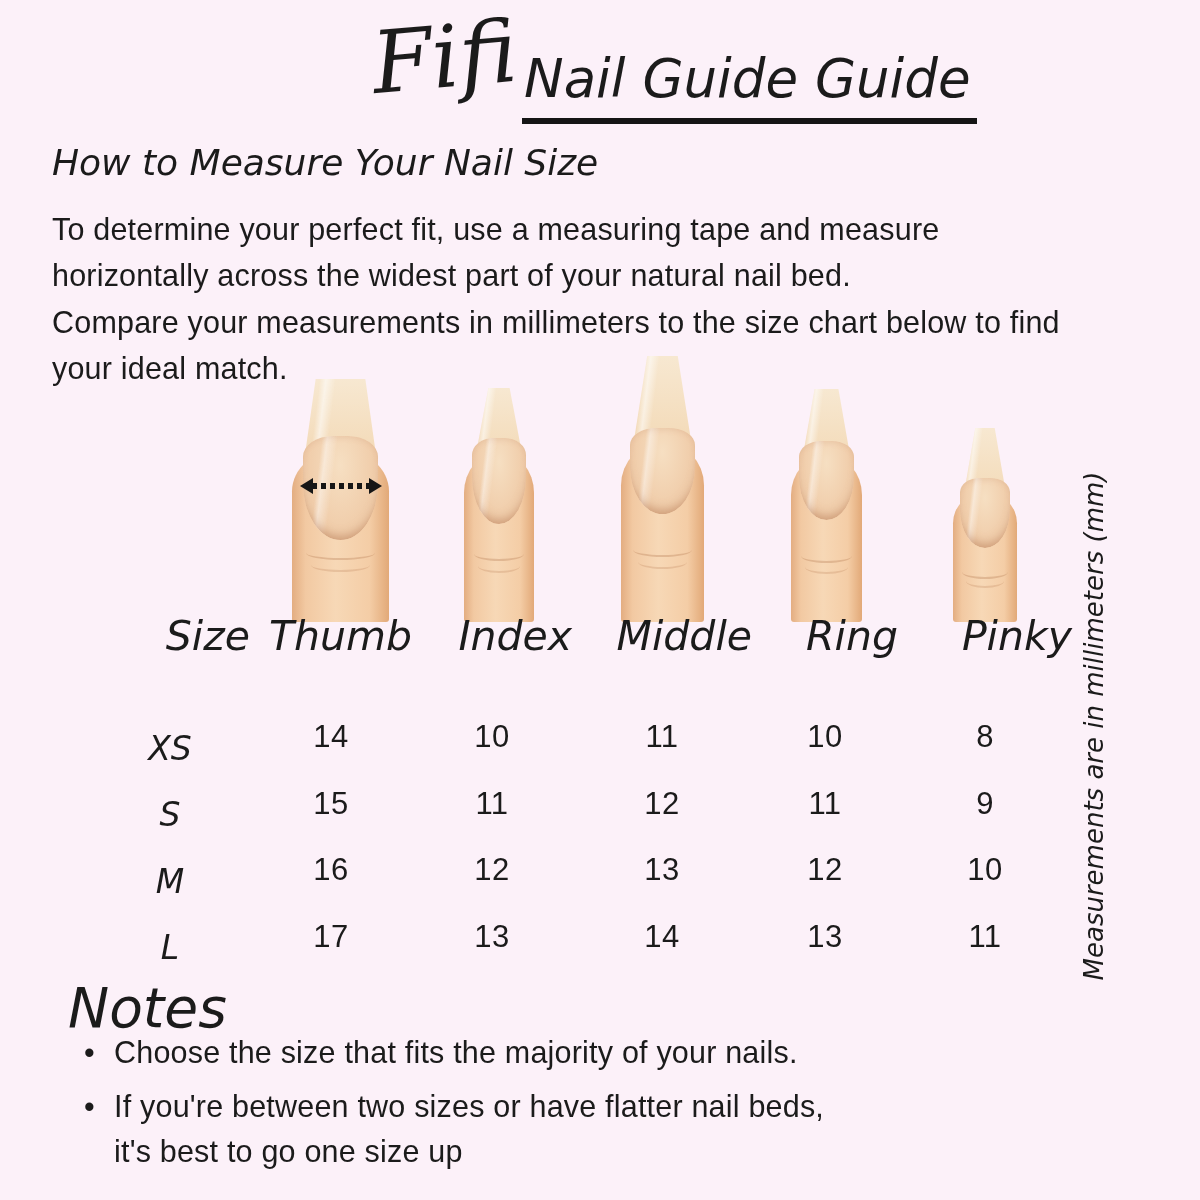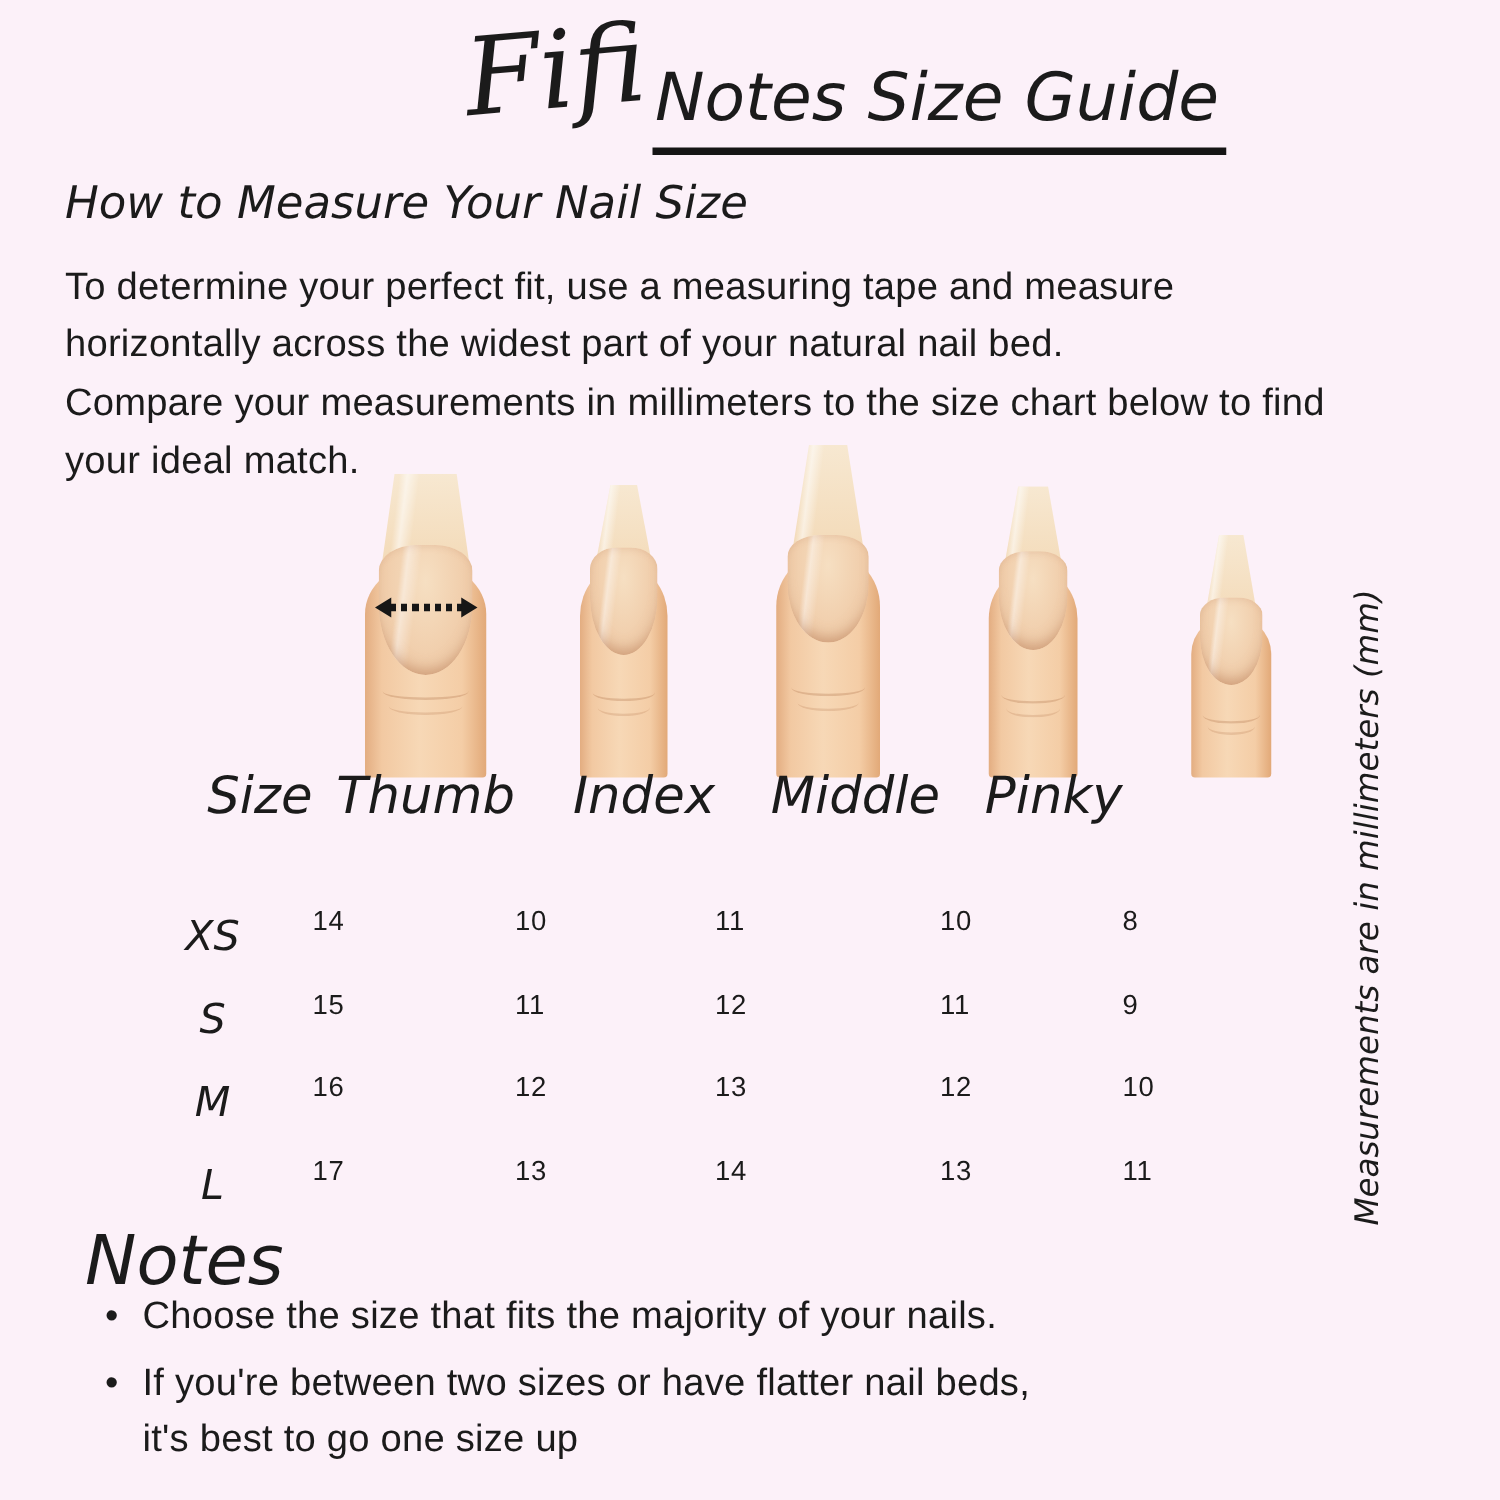--- a/index.html
+++ b/index.html
@@ -54,41 +54,41 @@
   .ah{width:0;height:0;border-top:8px solid transparent;border-bottom:8px solid transparent;}
   .ah.l{border-right:13px solid #161616;}
   .ah.r{border-left:13px solid #161616;}
 
   
   .grid6{position:absolute;left:90px;width:982px;display:grid;
          grid-template-columns:160px 162px 160px 180px 146px 174px;}
   .chart-head{top:612px;}
   .chart-head .cell{text-align:right;font-size:41px;}
   .chart-body{top:695px;grid-auto-rows:66.5px;align-items:center;}
-  .chart-body .val{text-align:left;font-size:22px;letter-spacing:.5px;margin-top:18px;}
+  .chart-body .val{text-align:center;font-size:31px;letter-spacing:.5px;margin-top:18px;}
   .chart-body .rowlab{text-align:center;font-size:33px;margin-top:40px;}
 
   
   .vnote{position:absolute;left:1094px;top:726px;font-size:26px;white-space:nowrap;
          transform:translate(-50%,-50%) rotate(-90deg);}
 
   
   .notes-h{position:absolute;left:52px;top:960px;font-size:55px;margin:16px;font-style:italic;}
   .bullets{position:absolute;left:84px;top:1030px;}
   .brow{display:flex;margin-bottom:9px;font-size:30.5px;line-height:45px;}
   .brow .dot{width:30px;}
   .btext{white-space:pre-line;letter-spacing:.2px;}
 </style>
 </head>
 <body>
 
 <div class="stage">
 
   <div class="brand">Fifi</div>
-  <h1 class="title hand">Notes Size Guide</h1>
+  <h1 class="title hand">Nail Guide Guide</h1>
 
   <h2 class="how hand">How to Measure Your Nail Size</h2>
   <p class="para p1">To determine your perfect fit, use a measuring tape and measure
 horizontally across the widest part of your natural nail bed.</p>
   <p class="para p2">Compare your measurements in millimeters to the size chart below to find
 your ideal match.</p>
 
   <div class="finger" style="--x:292px;--w:97px;--nt:379px;--ft:450px;--bb:540px;--tp:18%;">
     <div class="tip"></div>
     <div class="flesh"></div>
@@ -122,20 +122,21 @@
     <div class="tip"></div>
     <div class="flesh"></div>
     <div class="bed"></div>
   </div>
 
   <div class="grid6 chart-head">
     <div class="cell hand">Size</div>
     <div class="cell hand">Thumb</div>
     <div class="cell hand">Index</div>
     <div class="cell hand">Middle</div>
+    <div class="cell hand">Ring</div>
     <div class="cell hand">Pinky</div>
   </div>
 
   <div class="grid6 chart-body">
     <div class="rowlab hand">XS</div>
     <div class="val">14</div>
     <div class="val">10</div>
     <div class="val">11</div>
     <div class="val">10</div>
     <div class="val">8</div>

